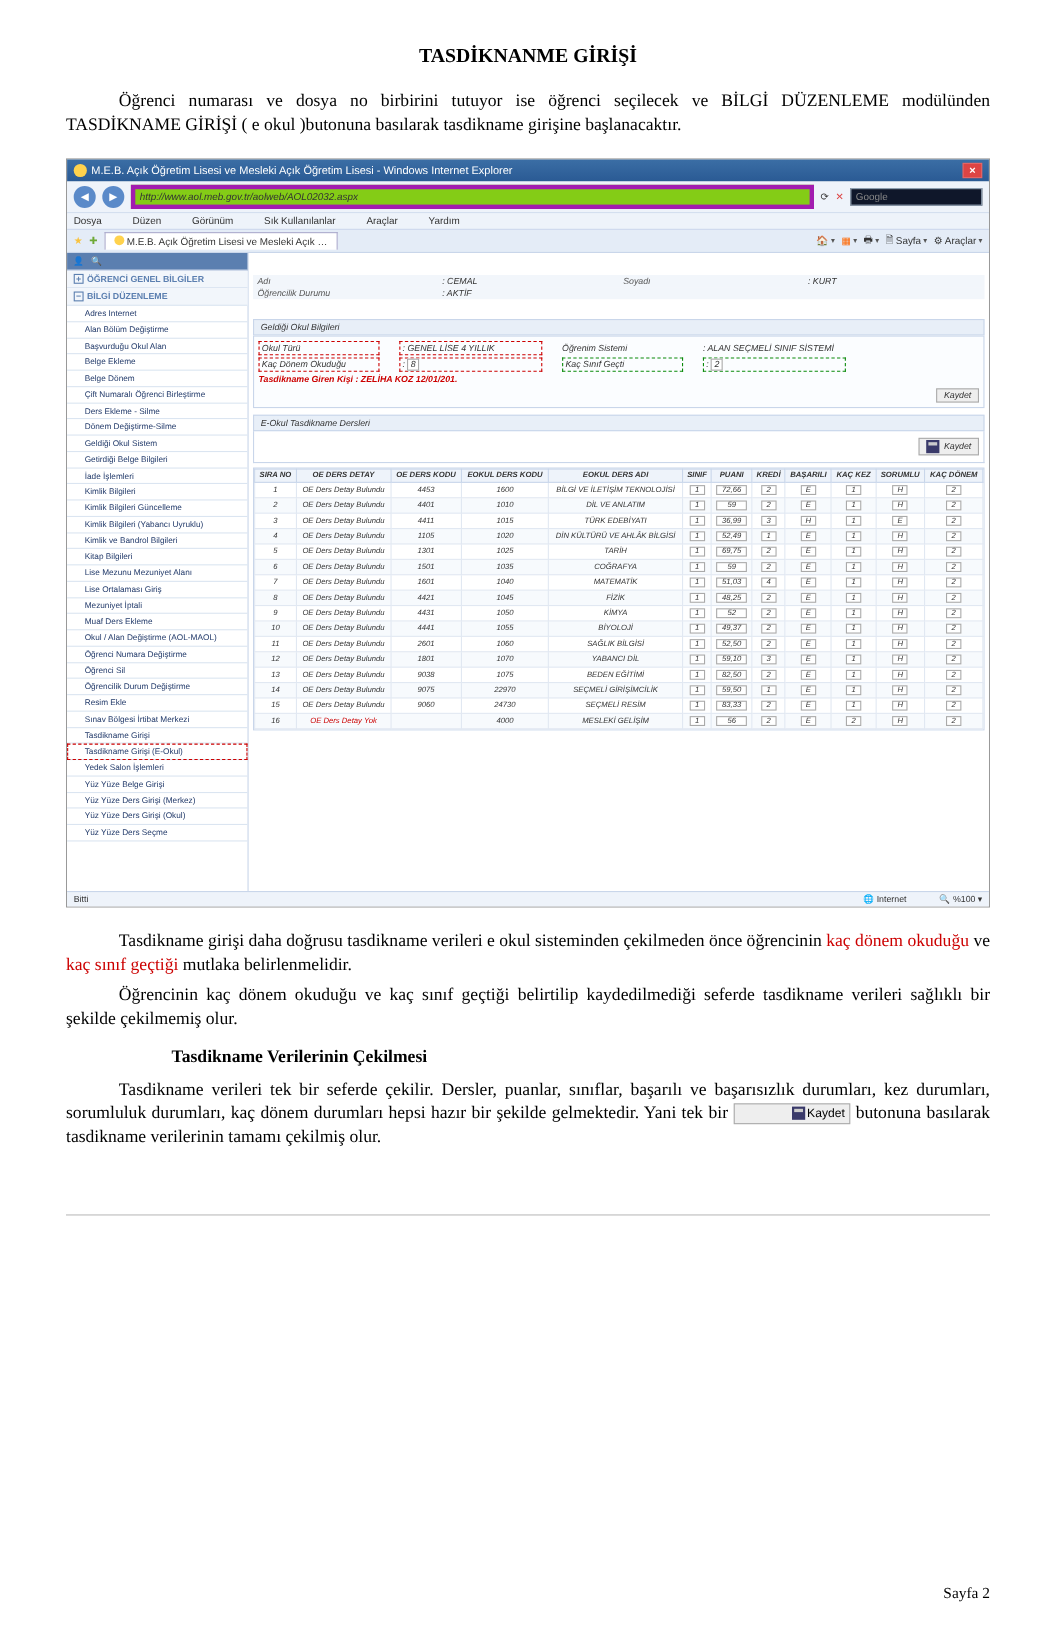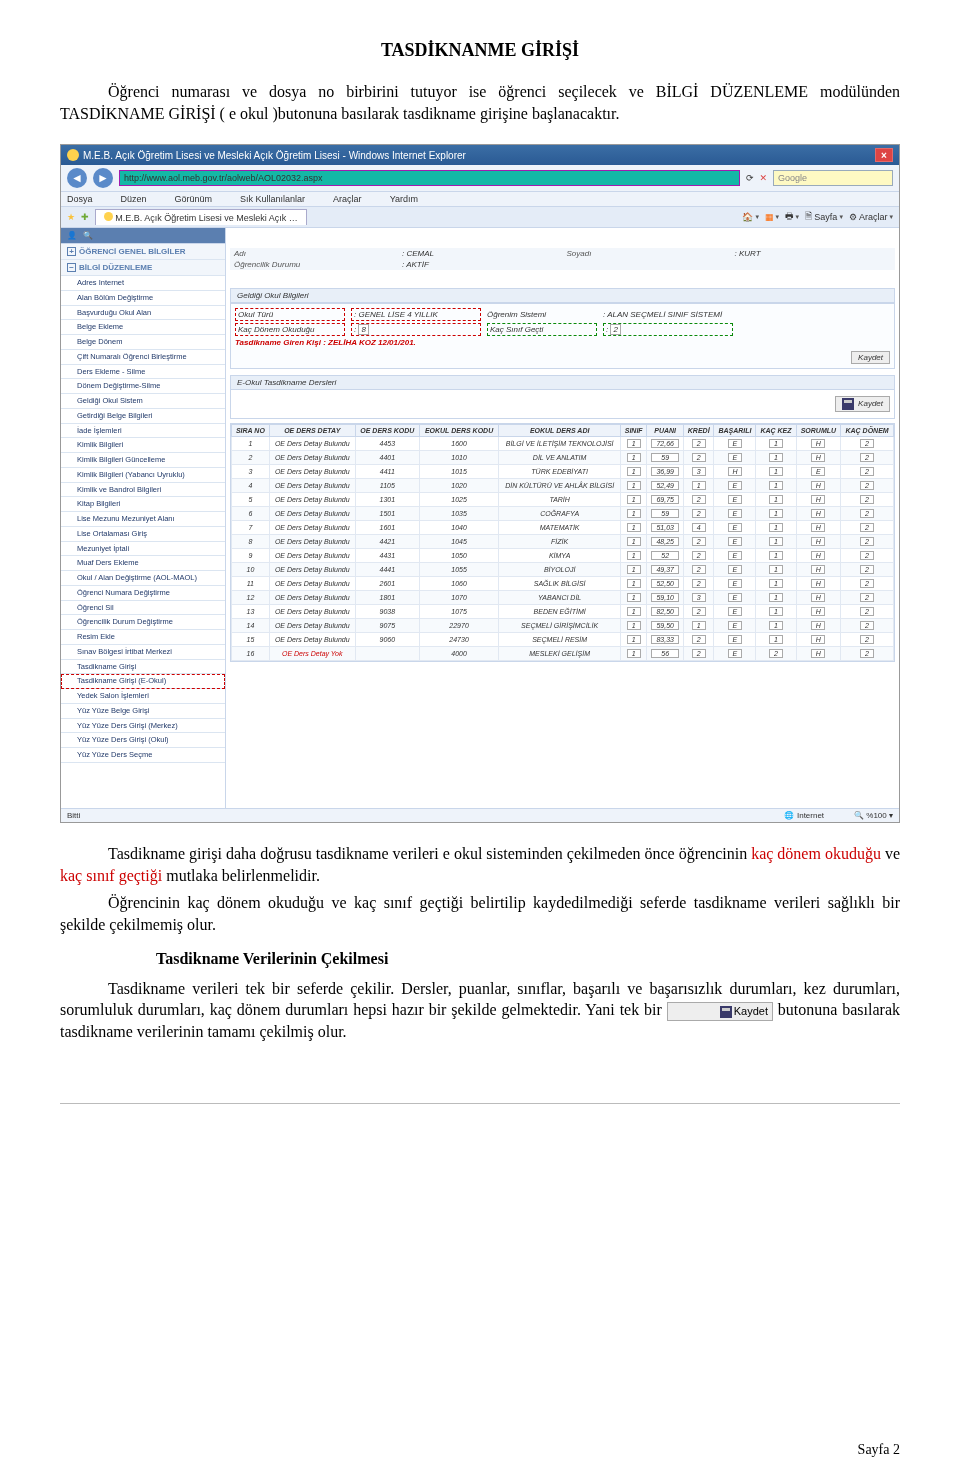--- a/index.html
+++ b/index.html
@@ -104,28 +104,29 @@
     width: 20px; height: 20px;
     border-radius: 50%;
     background: #5a8ac9;
     color: #fff;
     text-align: center;
     line-height: 20px;
     font-size: 12px;
   }
   .addr-input {
     flex: 1;
-    border: 1px solid #a21caf;
-    background: #14b8a6;
+    border: 4px solid #a21caf;
+    background: #84cc16;
     padding: 2px 4px;
+    font-style: italic;
   }
   .search-box {
     width: 120px;
     border: 1px solid #9ab;
-    background: #fef9c3;
+    background: #0f172a;
     padding: 2px 4px;
     color: #888;
   }
   .ie-menubar {
     background: #eef3fa;
     padding: 2px 6px;
     display: flex;
     gap: 28px;
     border-bottom: 1px solid #c9d6ea;
     font-size: 9px;
@@ -229,21 +230,21 @@
   .geldigi-okul {
     border: 1px solid #c9d6ea;
     padding: 4px;
     margin-top: 0;
     background: #fbfdff;
     position: relative;
   }
   .grid2 {
     display: grid;
     grid-template-columns: 110px 130px 110px 130px;
-    gap: 2px 6px;
+    gap: 2px 18px;
     align-items: center;
   }
   .dashed-red { border: 1px dashed #cc0000; padding: 1px 2px; }
   .dashed-green { border: 1px dashed #0a8a0a; padding: 1px 2px; }
   .small-input {
     border: 1px solid #aaa;
     width: 30px;
     padding: 0 2px;
     background: #fff;
   }

